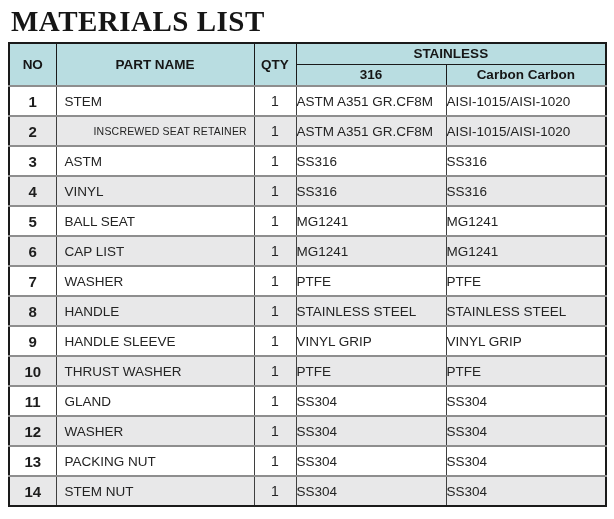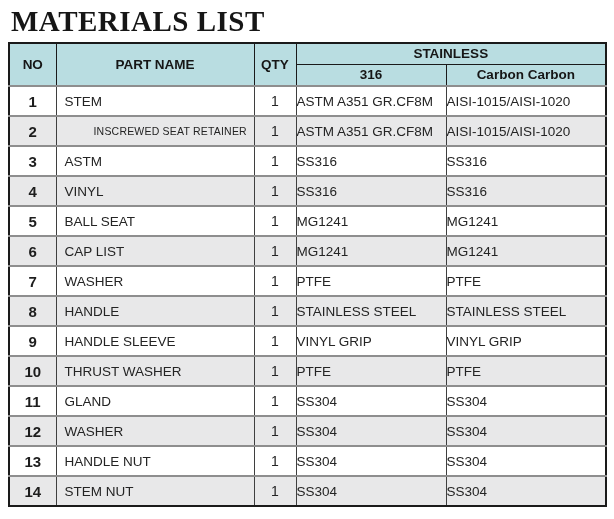--- a/index.html
+++ b/index.html
@@ -176,21 +176,21 @@
   </tr>
         <tr class="alt">
     <td class="c-no">12</td>
     <td class="c-part">WASHER</td>
     <td class="c-qty">1</td>
     <td class="c-316">SS304</td>
     <td class="c-carbon">SS304</td>
   </tr>
         <tr>
     <td class="c-no">13</td>
-    <td class="c-part">HANDLE NUT</td>
+    <td class="c-part">PACKING NUT</td>
     <td class="c-qty">1</td>
     <td class="c-316">SS304</td>
     <td class="c-carbon">SS304</td>
   </tr>
         <tr class="alt">
     <td class="c-no">14</td>
     <td class="c-part">STEM NUT</td>
     <td class="c-qty">1</td>
     <td class="c-316">SS304</td>
     <td class="c-carbon">SS304</td>

